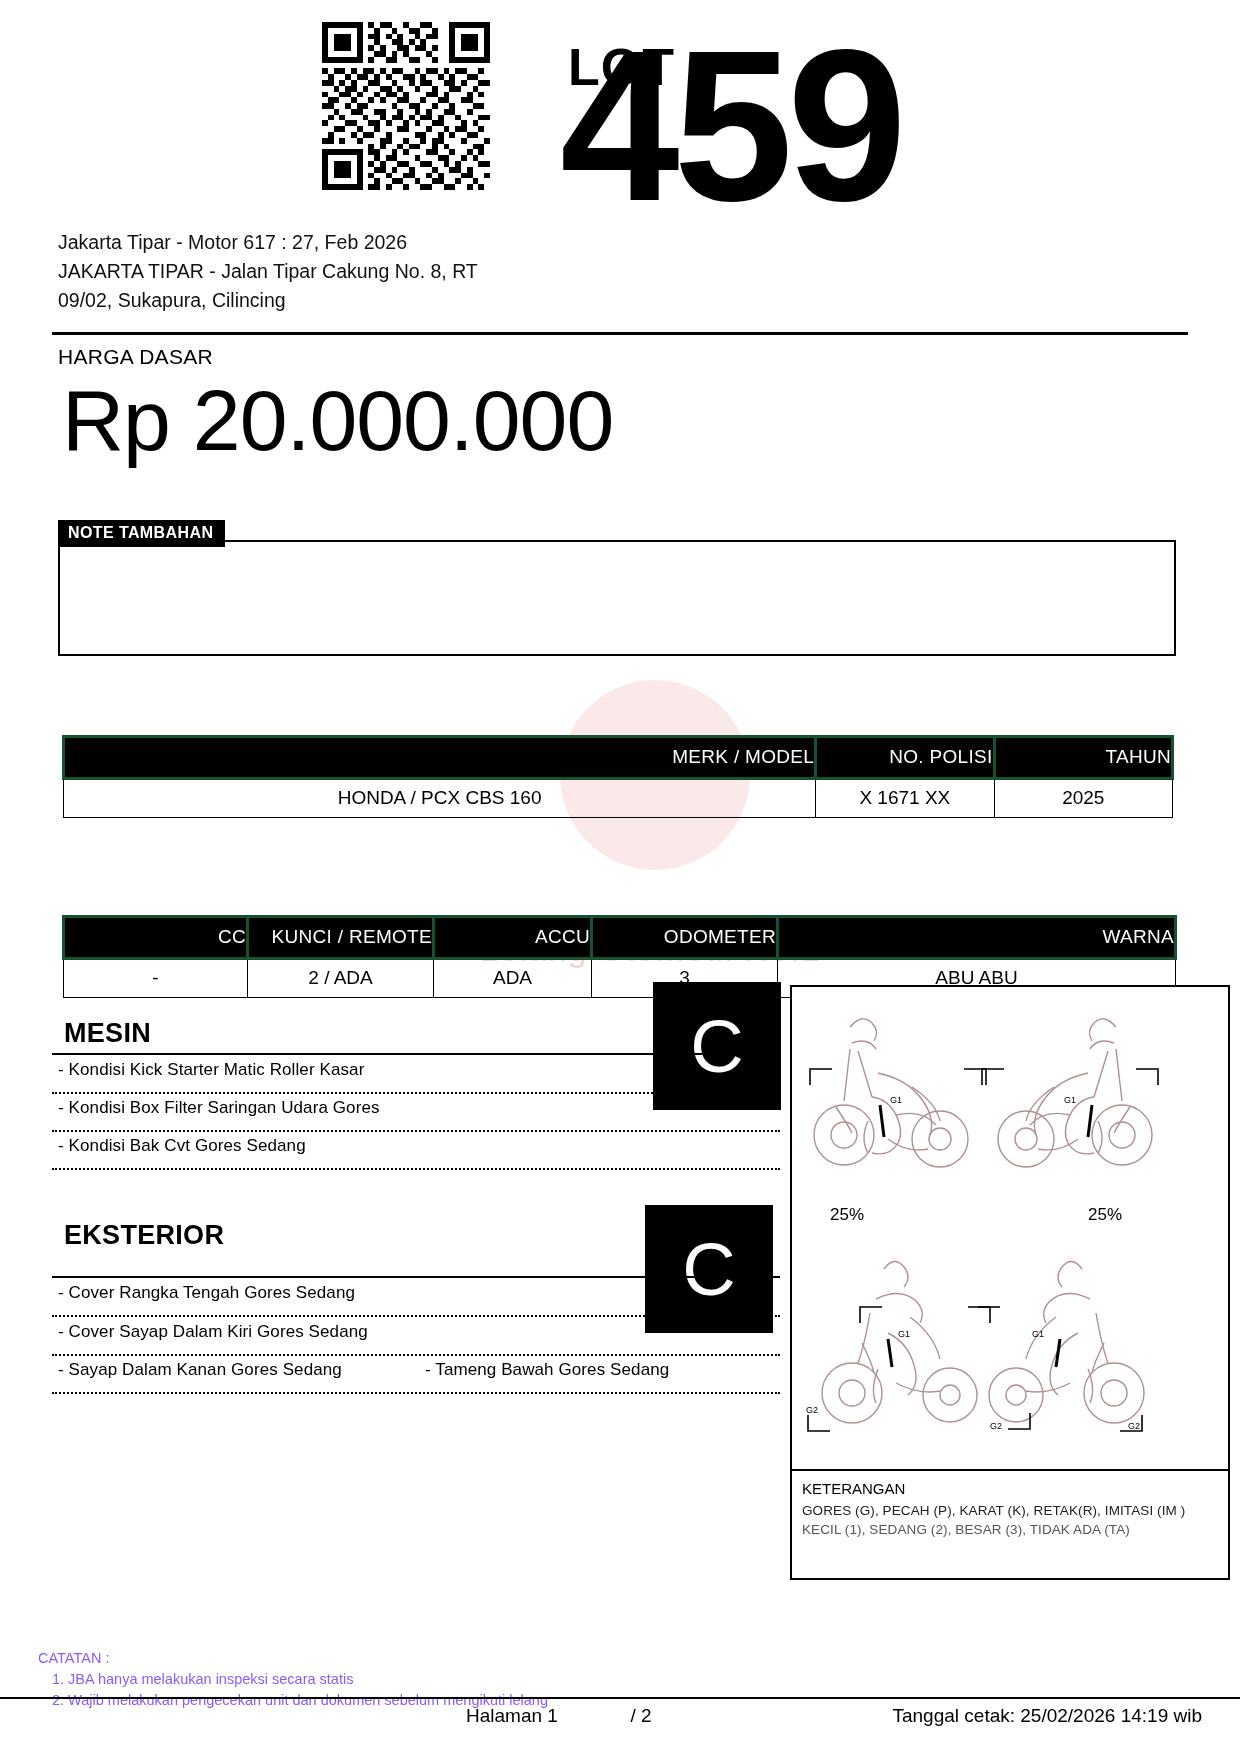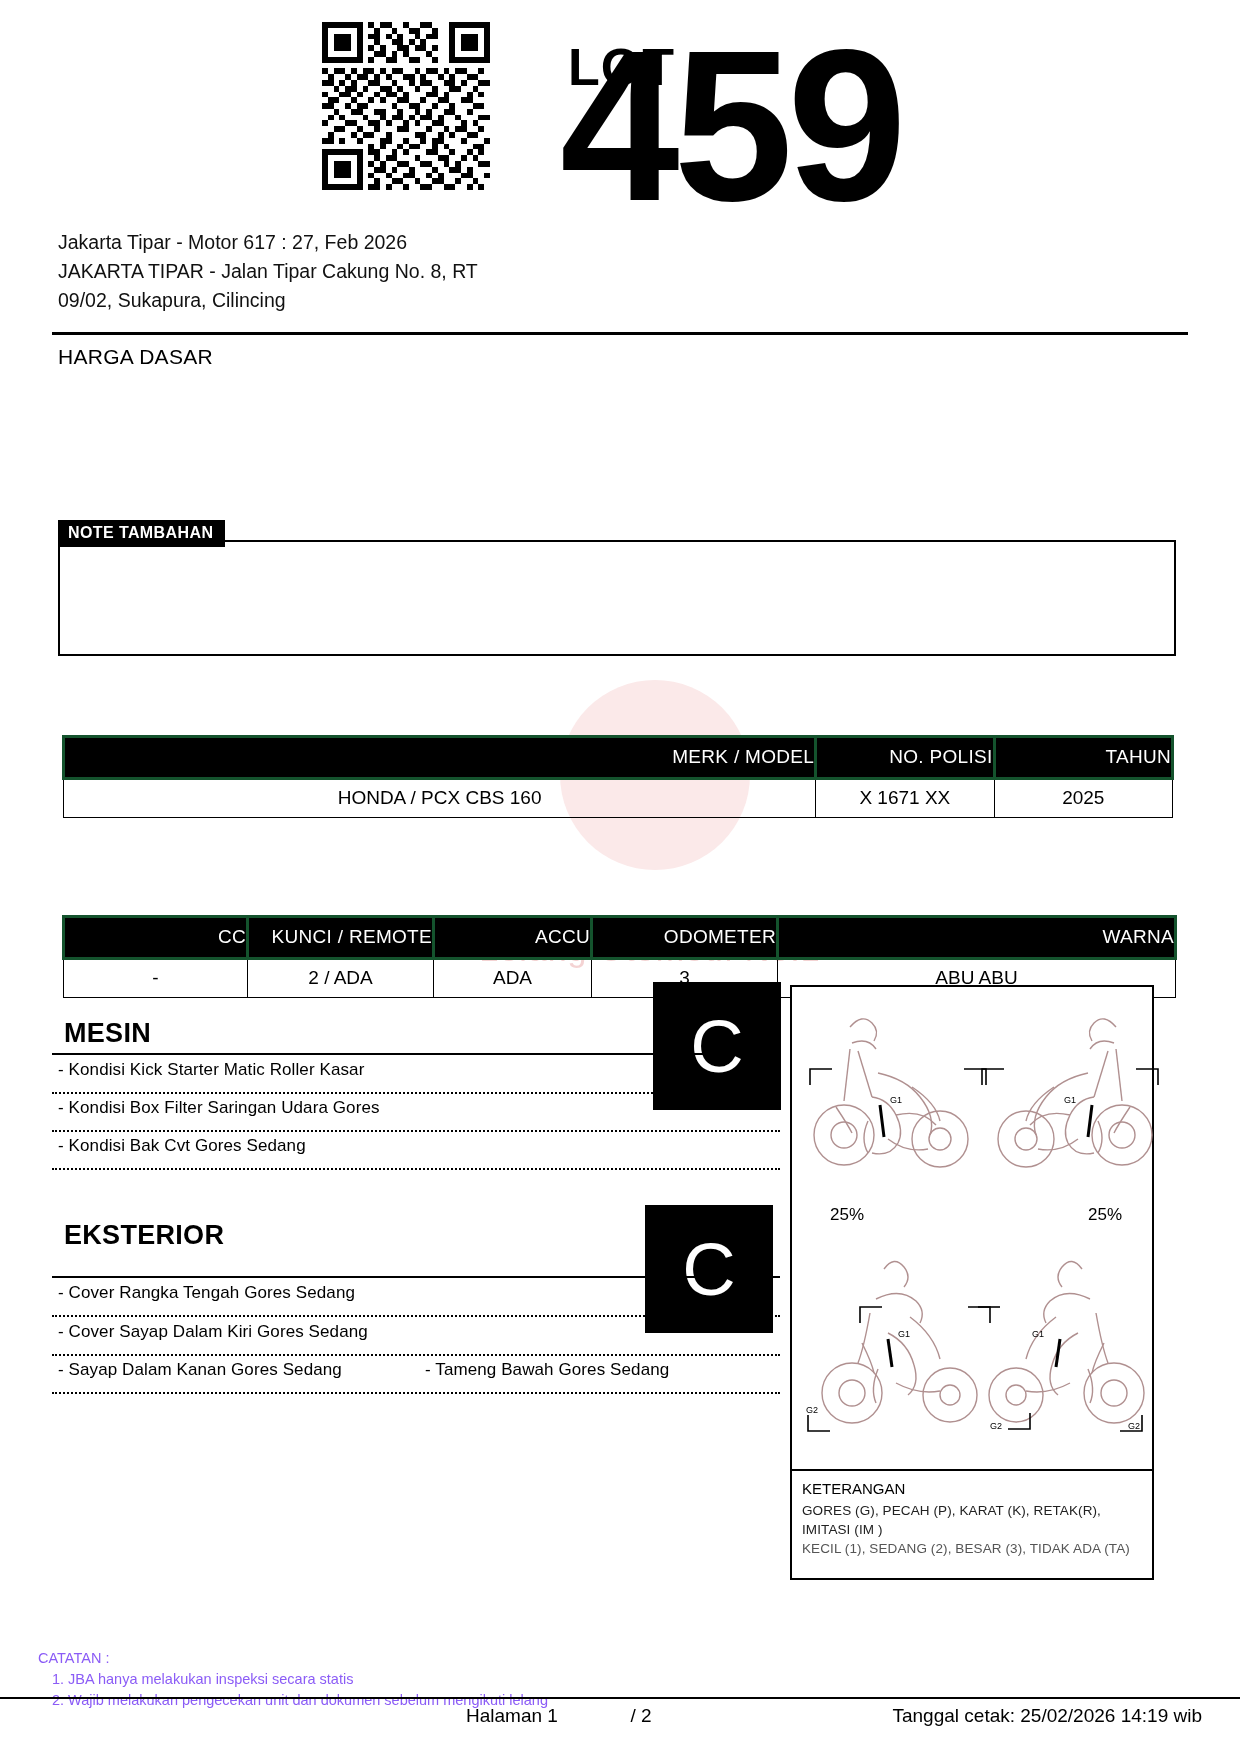--- a/index.html
+++ b/index.html
@@ -192,21 +192,21 @@
   .item {
     position: absolute;
     font-size: 17px;
     letter-spacing: 0.1px;
   }
   
   .diagram {
     position: absolute;
     left: 790px;
     top: 985px;
-    width: 364px;
+    width: 440px;
     height: 595px;
     border: 2px solid #000;
     box-sizing: border-box;
     background: #fff;
     z-index: 2;
   }
   .diagram .divider {
     position: absolute;
     left: 0;
     top: 482px;
@@ -499,20 +499,21 @@
 
   <div class="venue">
     <div>Jakarta Tipar - Motor 617 : 27, Feb 2026</div>
     <div>JAKARTA TIPAR - Jalan Tipar Cakung No. 8, RT</div>
     <div>09/02, Sukapura, Cilincing</div>
   </div>
 
   <div class="hr-thick"></div>
 
   <div class="harga-label">HARGA DASAR</div>
+  <div class="harga-value">Rp 20.000.000</div>
 
   <div class="note-tag">NOTE TAMBAHAN</div>
   <div class="note-box"></div>
 
   <table class="tbl t1">
     <colgroup>
         <col style="width:666px">
         <col style="width:158px">
         <col style="width:158px">
       </colgroup>

